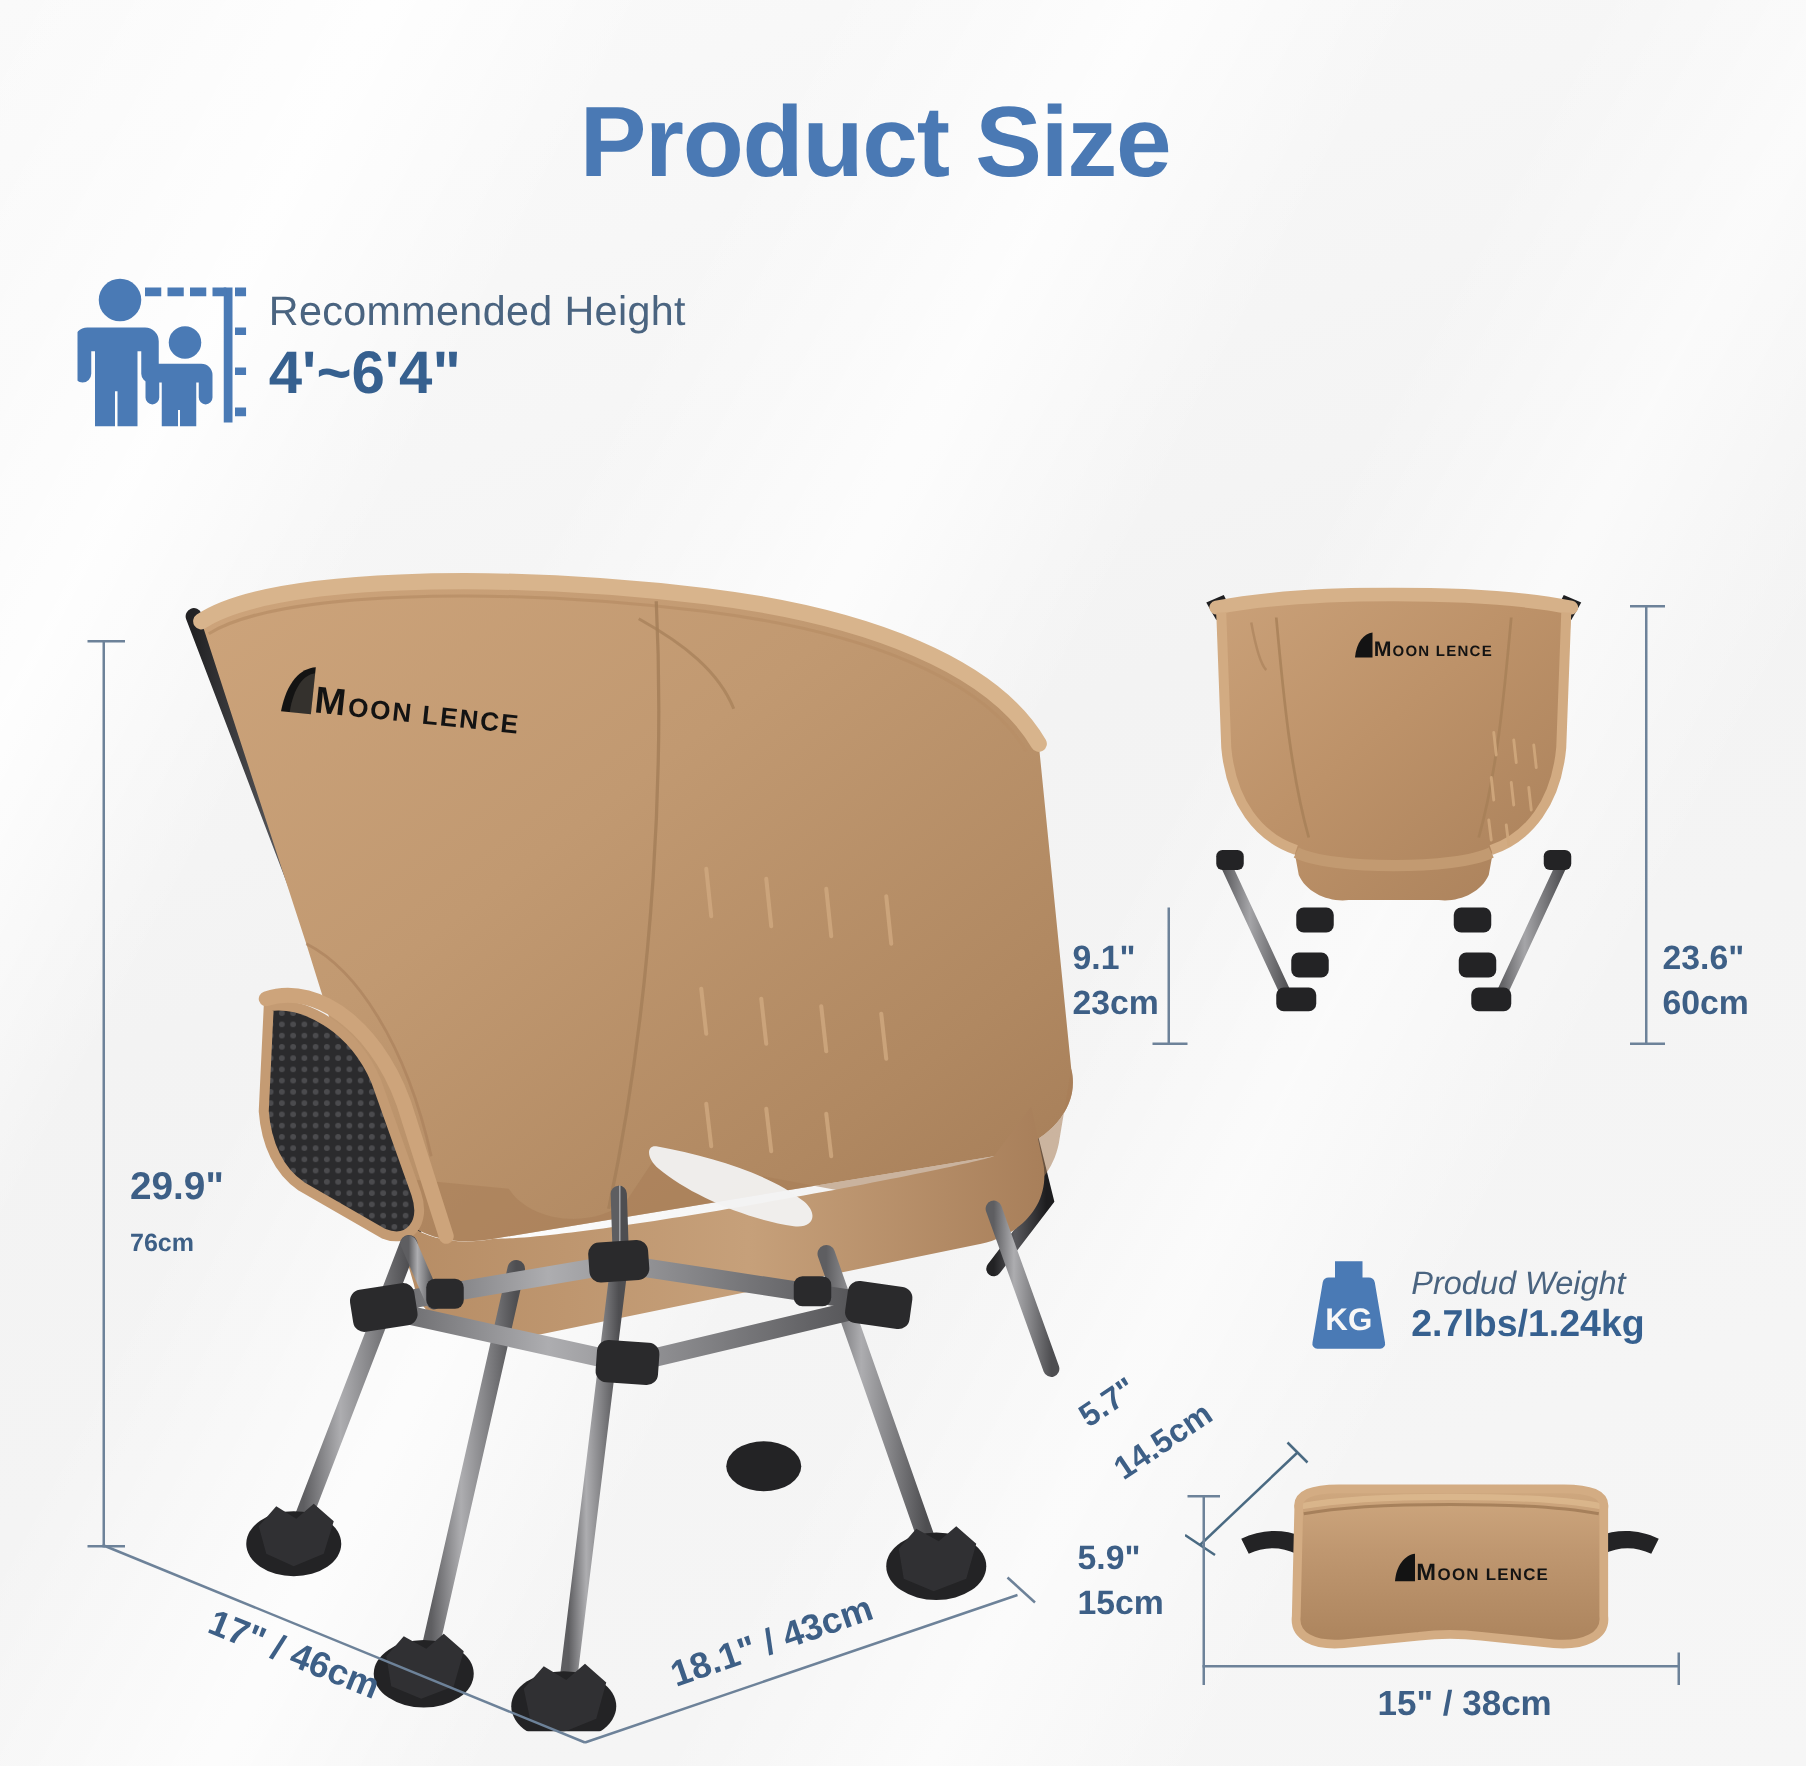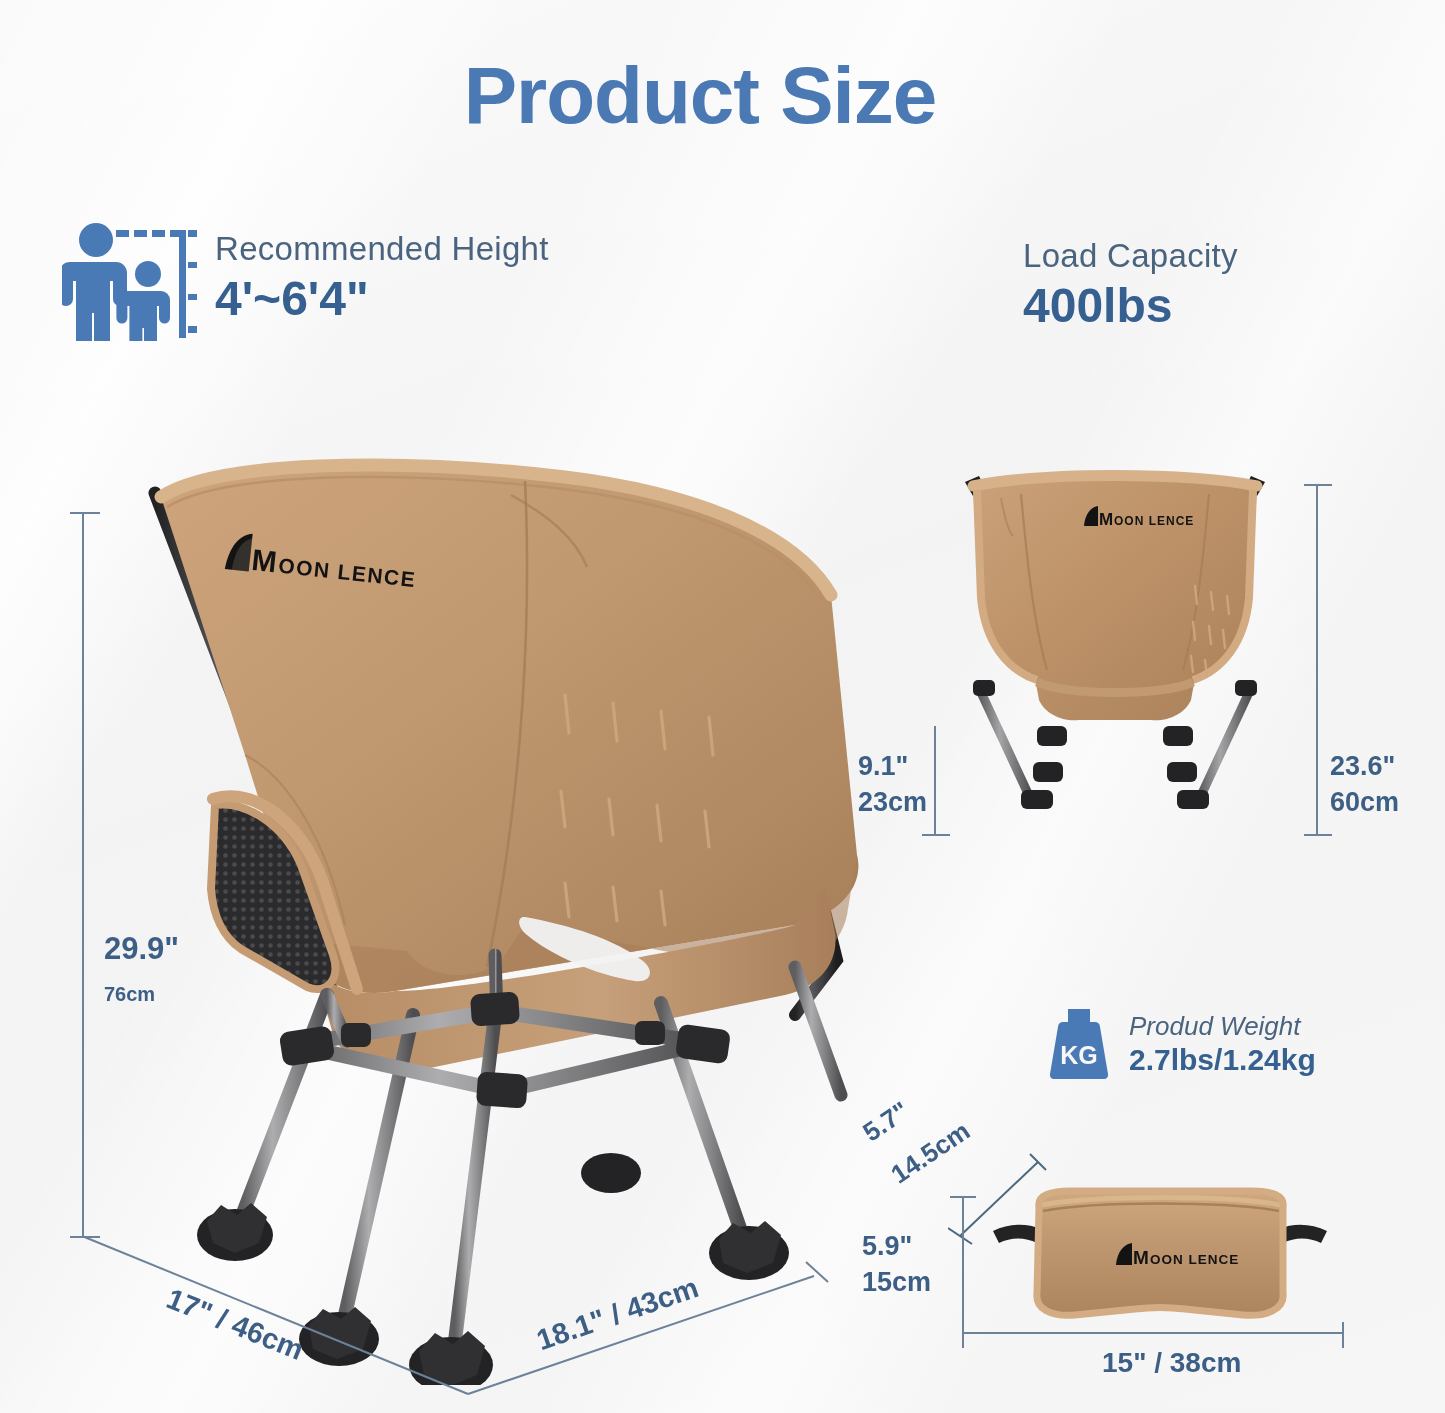--- a/index.html
+++ b/index.html
@@ -14,21 +14,21 @@
     background:
       linear-gradient(118deg, rgba(255,255,255,0) 0%, rgba(255,255,255,.85) 14%, rgba(255,255,255,0) 24%),
       linear-gradient(118deg, rgba(255,255,255,0) 30%, rgba(255,255,255,.75) 42%, rgba(255,255,255,0) 52%),
       linear-gradient(118deg, rgba(255,255,255,0) 58%, rgba(255,255,255,.6) 68%, rgba(255,255,255,0) 78%),
       linear-gradient(160deg,#fafafa 0%,#f3f3f3 45%,#f6f6f6 100%);
   }
   .abs{position:absolute;}
 
   
   #title{
-    left:0;top:50px;width:1400px;text-align:center;
+    left:0;top:68px;width:1400px;text-align:center;
     font-size:80px;font-weight:bold;letter-spacing:-1px;
     color:#4a79b4;
     font-family:"Liberation Sans", sans-serif;
   }
 
   
   .feature{display:flex;align-items:center;}
   .feat-text{margin-left:18px;}
   .feat-label{
     font-size:33px;color:#4a6480;font-weight:normal;letter-spacing:.3px;
@@ -89,24 +89,20 @@
         </g>
       </svg>
     </div>
     <div class="feat-text">
       <div class="feat-label">Recommended Height</div>
       <div class="feat-value">4'~6'4"</div>
     </div>
   </div>
 
   <div class="abs feature" style="left:1005px;top:238px;">
-    <div class="feat-text">
-      <div class="feat-label">Load Capacity</div>
-      <div class="feat-value">400lbs</div>
-    </div>
   </div>
 
   <div class="abs feature" style="left:1043px;top:1006px;">
     <div style="width:72px;height:78px;position:relative;">
       <svg width="72" height="78" viewBox="0 0 72 78">
         <rect x="25" y="3" width="22" height="15" fill="#4a7ab5"></rect>
         <path d="M20 16 h32 a5 5 0 0 1 4.8 3.7 L65 68 a4 4 0 0 1 -3.9 5 h-50.2 a4 4 0 0 1 -3.9 -5 L15.2 19.7 A5 5 0 0 1 20 16 z" fill="#4a7ab5"></path>
         <text x="36" y="58" text-anchor="middle" font-family="Liberation Sans, sans-serif" font-size="25" font-weight="bold" fill="#f7f7f7">KG</text>
       </svg>
     </div>

